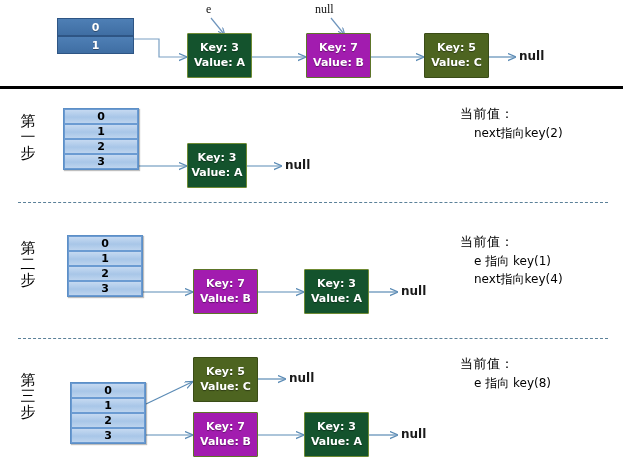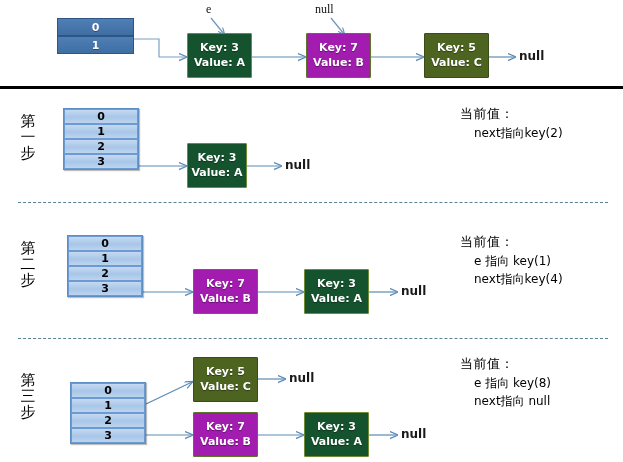--- a/index.html
+++ b/index.html
@@ -306,16 +306,15 @@
   </div>
   <div class="node node-light" style="left:304px; top:412px; width:65px; height:45px;">
     <span class="line">Key: 3</span>
     <span class="line">Value: A</span>
   </div>
   <div class="null-label" style="left:401px; top:427px;">null</div>
 
   <div class="note" style="left:460px; top:355px;">
     <p class="note-title">当前值：</p>
     <p class="note-line">e 指向 key(8)</p>
-    <p class="note-line">next指向 null</p>
   </div>
 
 </div>
 
 </body></html>

